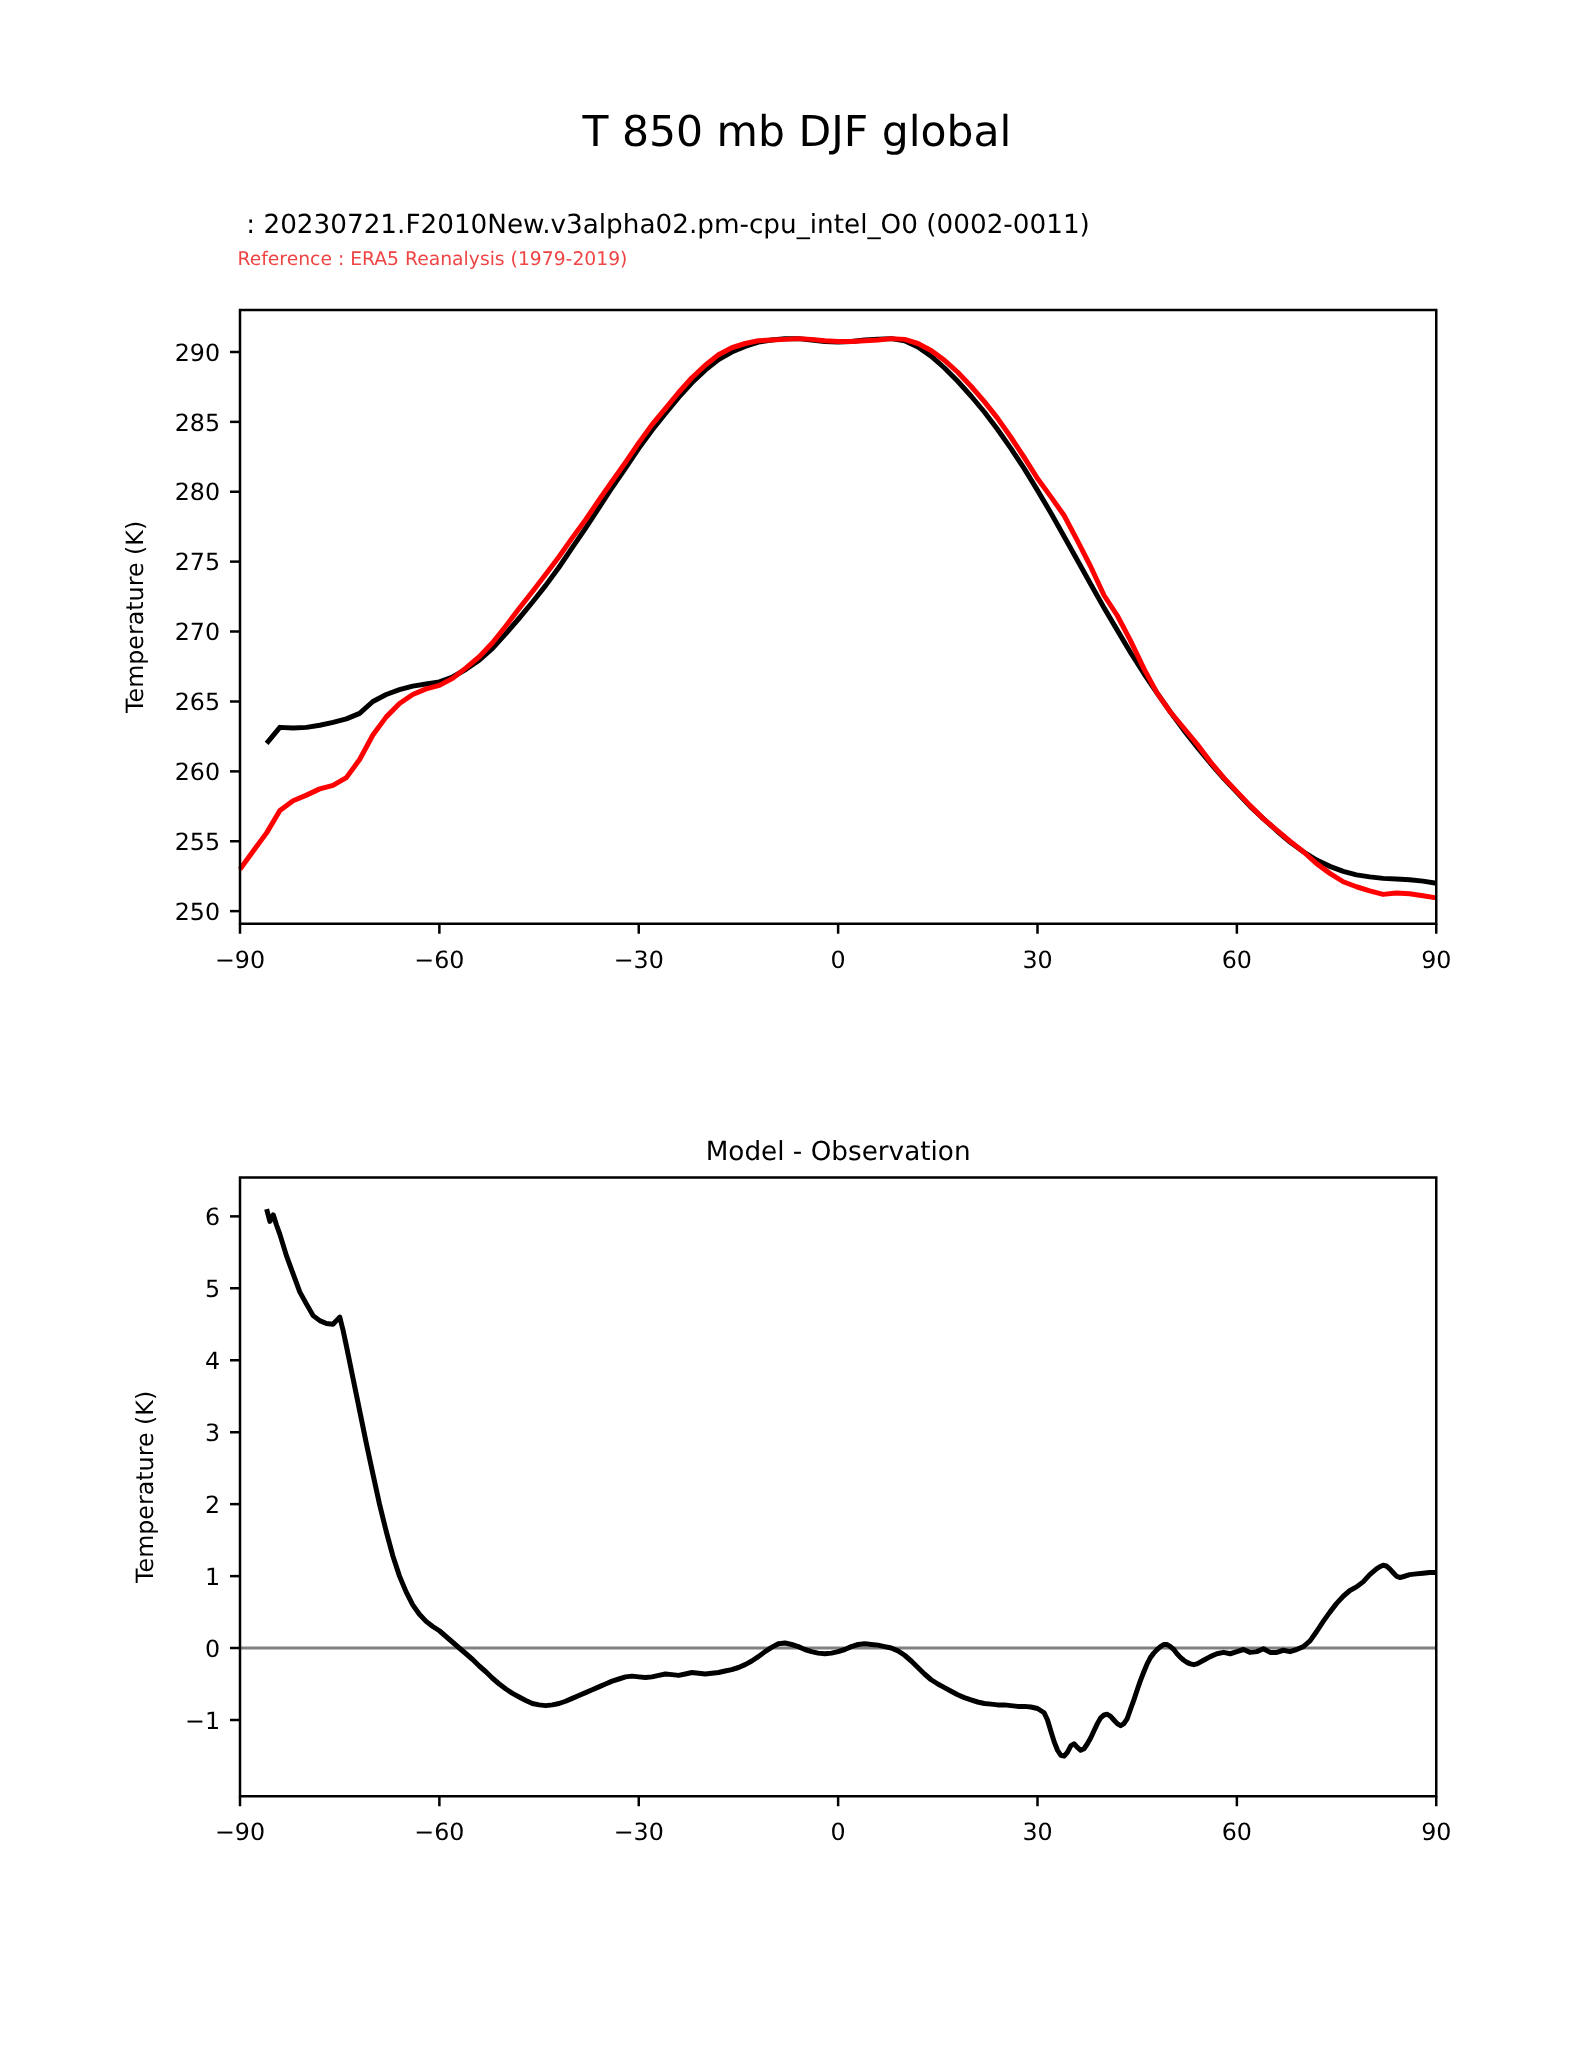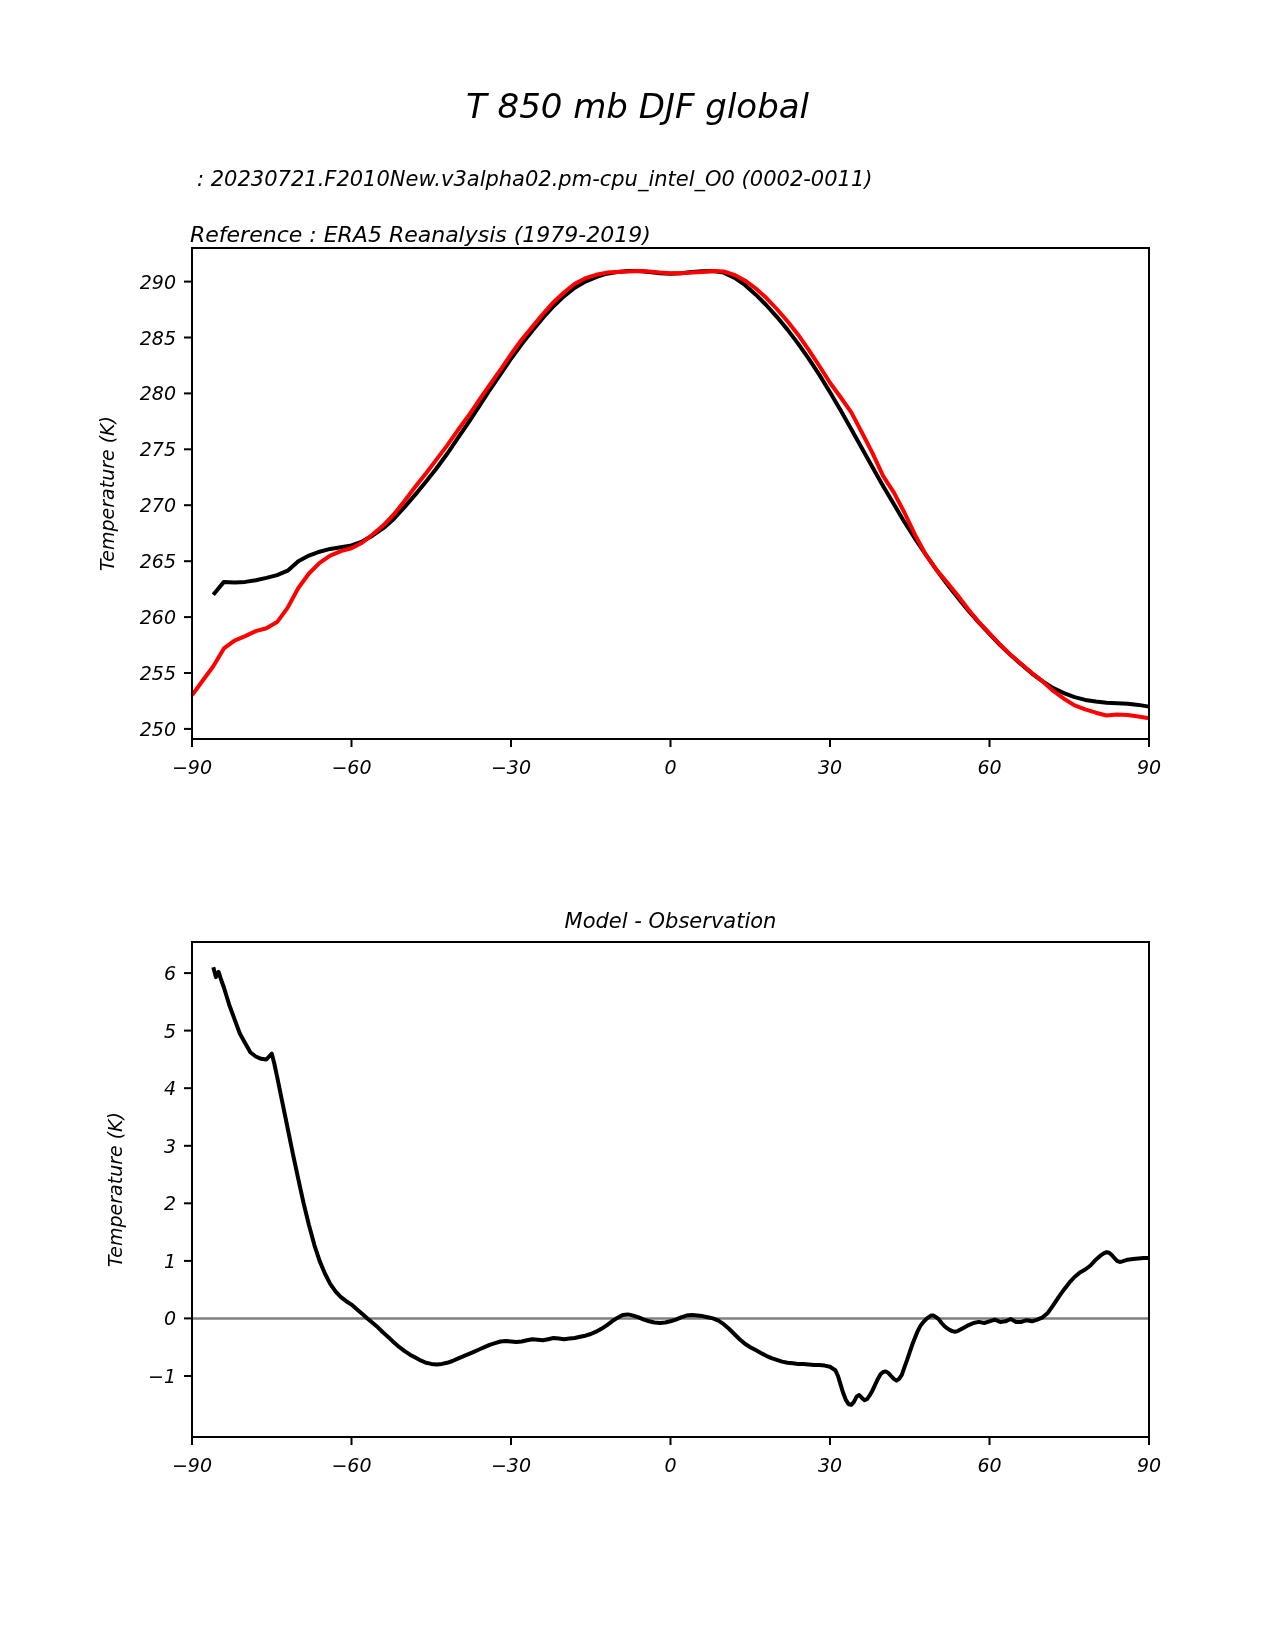--- a/index.html
+++ b/index.html
@@ -1,21 +1,21 @@
 <!DOCTYPE html>
 <html><head>
 <meta charset="utf-8">
 <style>
   html,body{margin:0;padding:0;background:#ffffff;}
   .page{position:relative;width:1275px;height:1650px;background:#ffffff;
-        font-family:"DejaVu Sans","Liberation Sans",sans-serif;overflow:hidden;font-style:italic;}
+        font-family:"DejaVu Sans","Liberation Sans",sans-serif;overflow:hidden;}
   .fig-title{position:absolute;left:0;top:86px;width:1275px;text-align:center;
              font-size:34px;color:#000000;}
   .sub-model{position:absolute;left:197px;top:167px;font-size:21px;color:#000000;white-space:pre;}
-  .sub-ref{position:absolute;left:190px;top:198px;font-size:22px;color:#000000;white-space:pre;margin-top:24px;}
+  .sub-ref{position:absolute;left:190px;top:198px;font-size:15px;color:#ef4444;white-space:pre;}
   svg{position:absolute;left:0;top:0;}
 </style>
 </head>
 <body>
 
 <div class="page">
   <div class="fig-title">T 850 mb DJF global</div>
   <div class="sub-model">: 20230721.F2010New.v3alpha02.pm-cpu_intel_O0 (0002-0011)</div>
   <div class="sub-ref">Reference : ERA5 Reanalysis (1979-2019)</div>
   <svg id="charts" width="1275" height="1650" viewBox="0 0 1275 1650">

